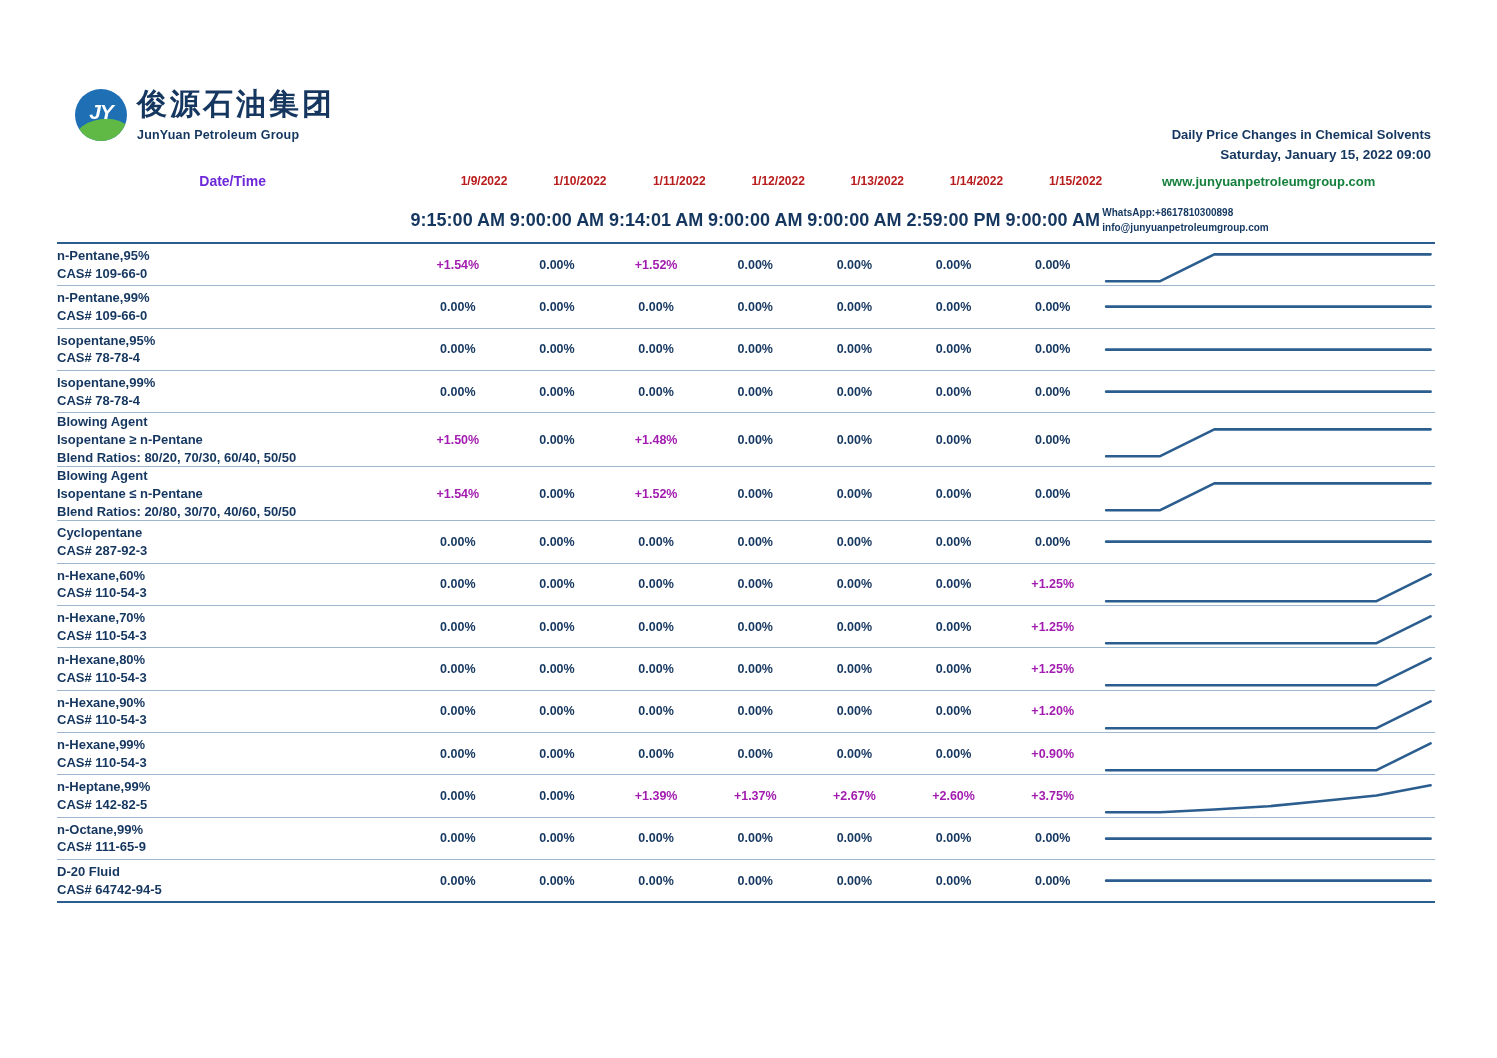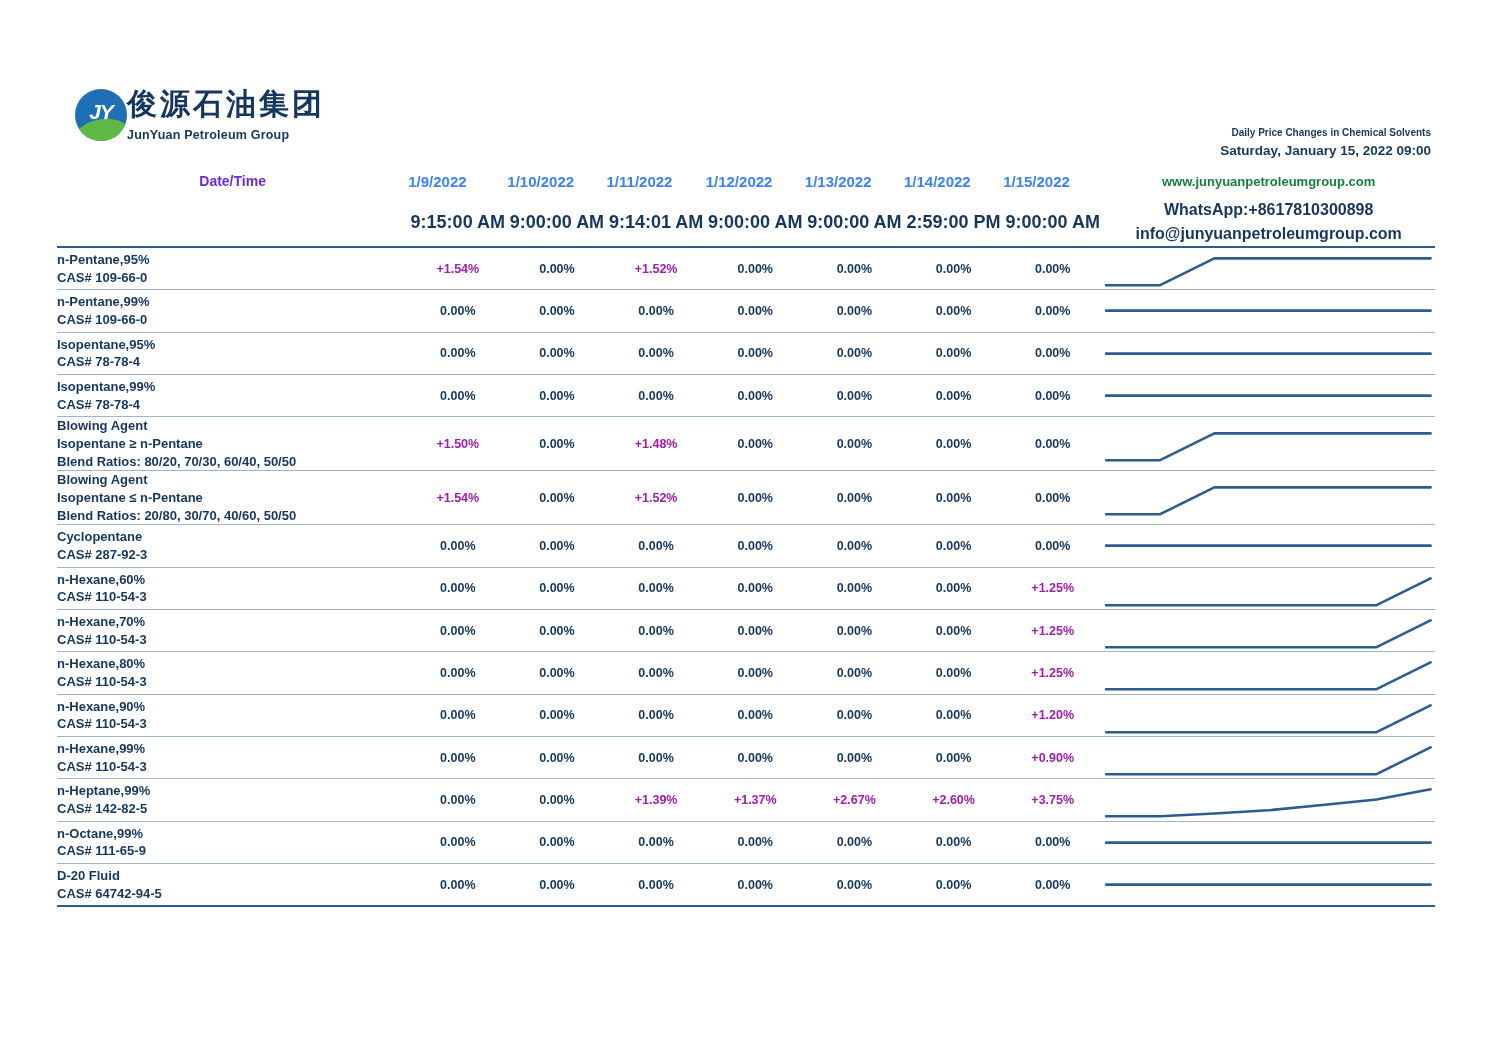--- a/index.html
+++ b/index.html
@@ -25,20 +25,21 @@
   
   .header {
     display: flex;
     align-items: flex-start;
     justify-content: space-between;
     height: 76px;
   }
   .brand {
     display: flex;
     align-items: center;
+    gap: 10px;
     padding-left: 18px;
   }
   .logo-mark {
     width: 52px;
     height: 52px;
     border-radius: 50%;
     background: #1f6fb5;
     position: relative;
     overflow: hidden;
     flex: none;
@@ -79,21 +80,21 @@
     color: #14365f;
     letter-spacing: 0.2px;
     margin-top: 8px;
   }
   .title-block {
     text-align: right;
     padding-right: 4px;
     padding-top: 38px;
   }
   .title-block .t1 {
-    font-size: 10px;
+    font-size: 13px;
     font-weight: bold;
     color: #14365f;
     line-height: 1.45;
   }
   .title-block .t2 {
     font-size: 13.5px;
     font-weight: bold;
     color: #14365f;
     line-height: 1.45;
   }
@@ -109,24 +110,24 @@
     vertical-align: middle;
   }
   .row-line td { border-top: 1px solid #9db6cd; }
   .bottom-rule td { border-bottom: 2px solid #2b5d8e; }
 
   .c-name  { width: 340px; }
   .c-date  { width: 96px; }
   .c-chart { width: 322px; }
 
   .hdr-date {
-    text-align: left;
-    font-size: 15px;
-    font-weight: bold;
-    color: #3b82f6;
+    text-align: right;
+    font-size: 12px;
+    font-weight: bold;
+    color: #b91c1c;
     height: 34px;
   }
   .hdr-time {
     text-align: center;
     font-size: 18px;
     font-weight: bold;
     color: #14365f;
     height: 44px;
   }
   .hdr-label {
@@ -136,22 +137,22 @@
     color: #6d28d9;
     height: 34px;
   }
   .hdr-url {
     text-align: center;
     font-size: 13px;
     font-weight: bold;
     color: #15803d;
   }
   .hdr-contact {
-    text-align: center;
-    font-size: 16px;
+    text-align: left;
+    font-size: 10px;
     font-weight: bold;
     color: #14365f;
     line-height: 1.5;
   }
 
   .prod {
     padding: 7px 0 7px 8px;
     font-size: 13px;
     font-weight: bold;
     color: #14365f;

